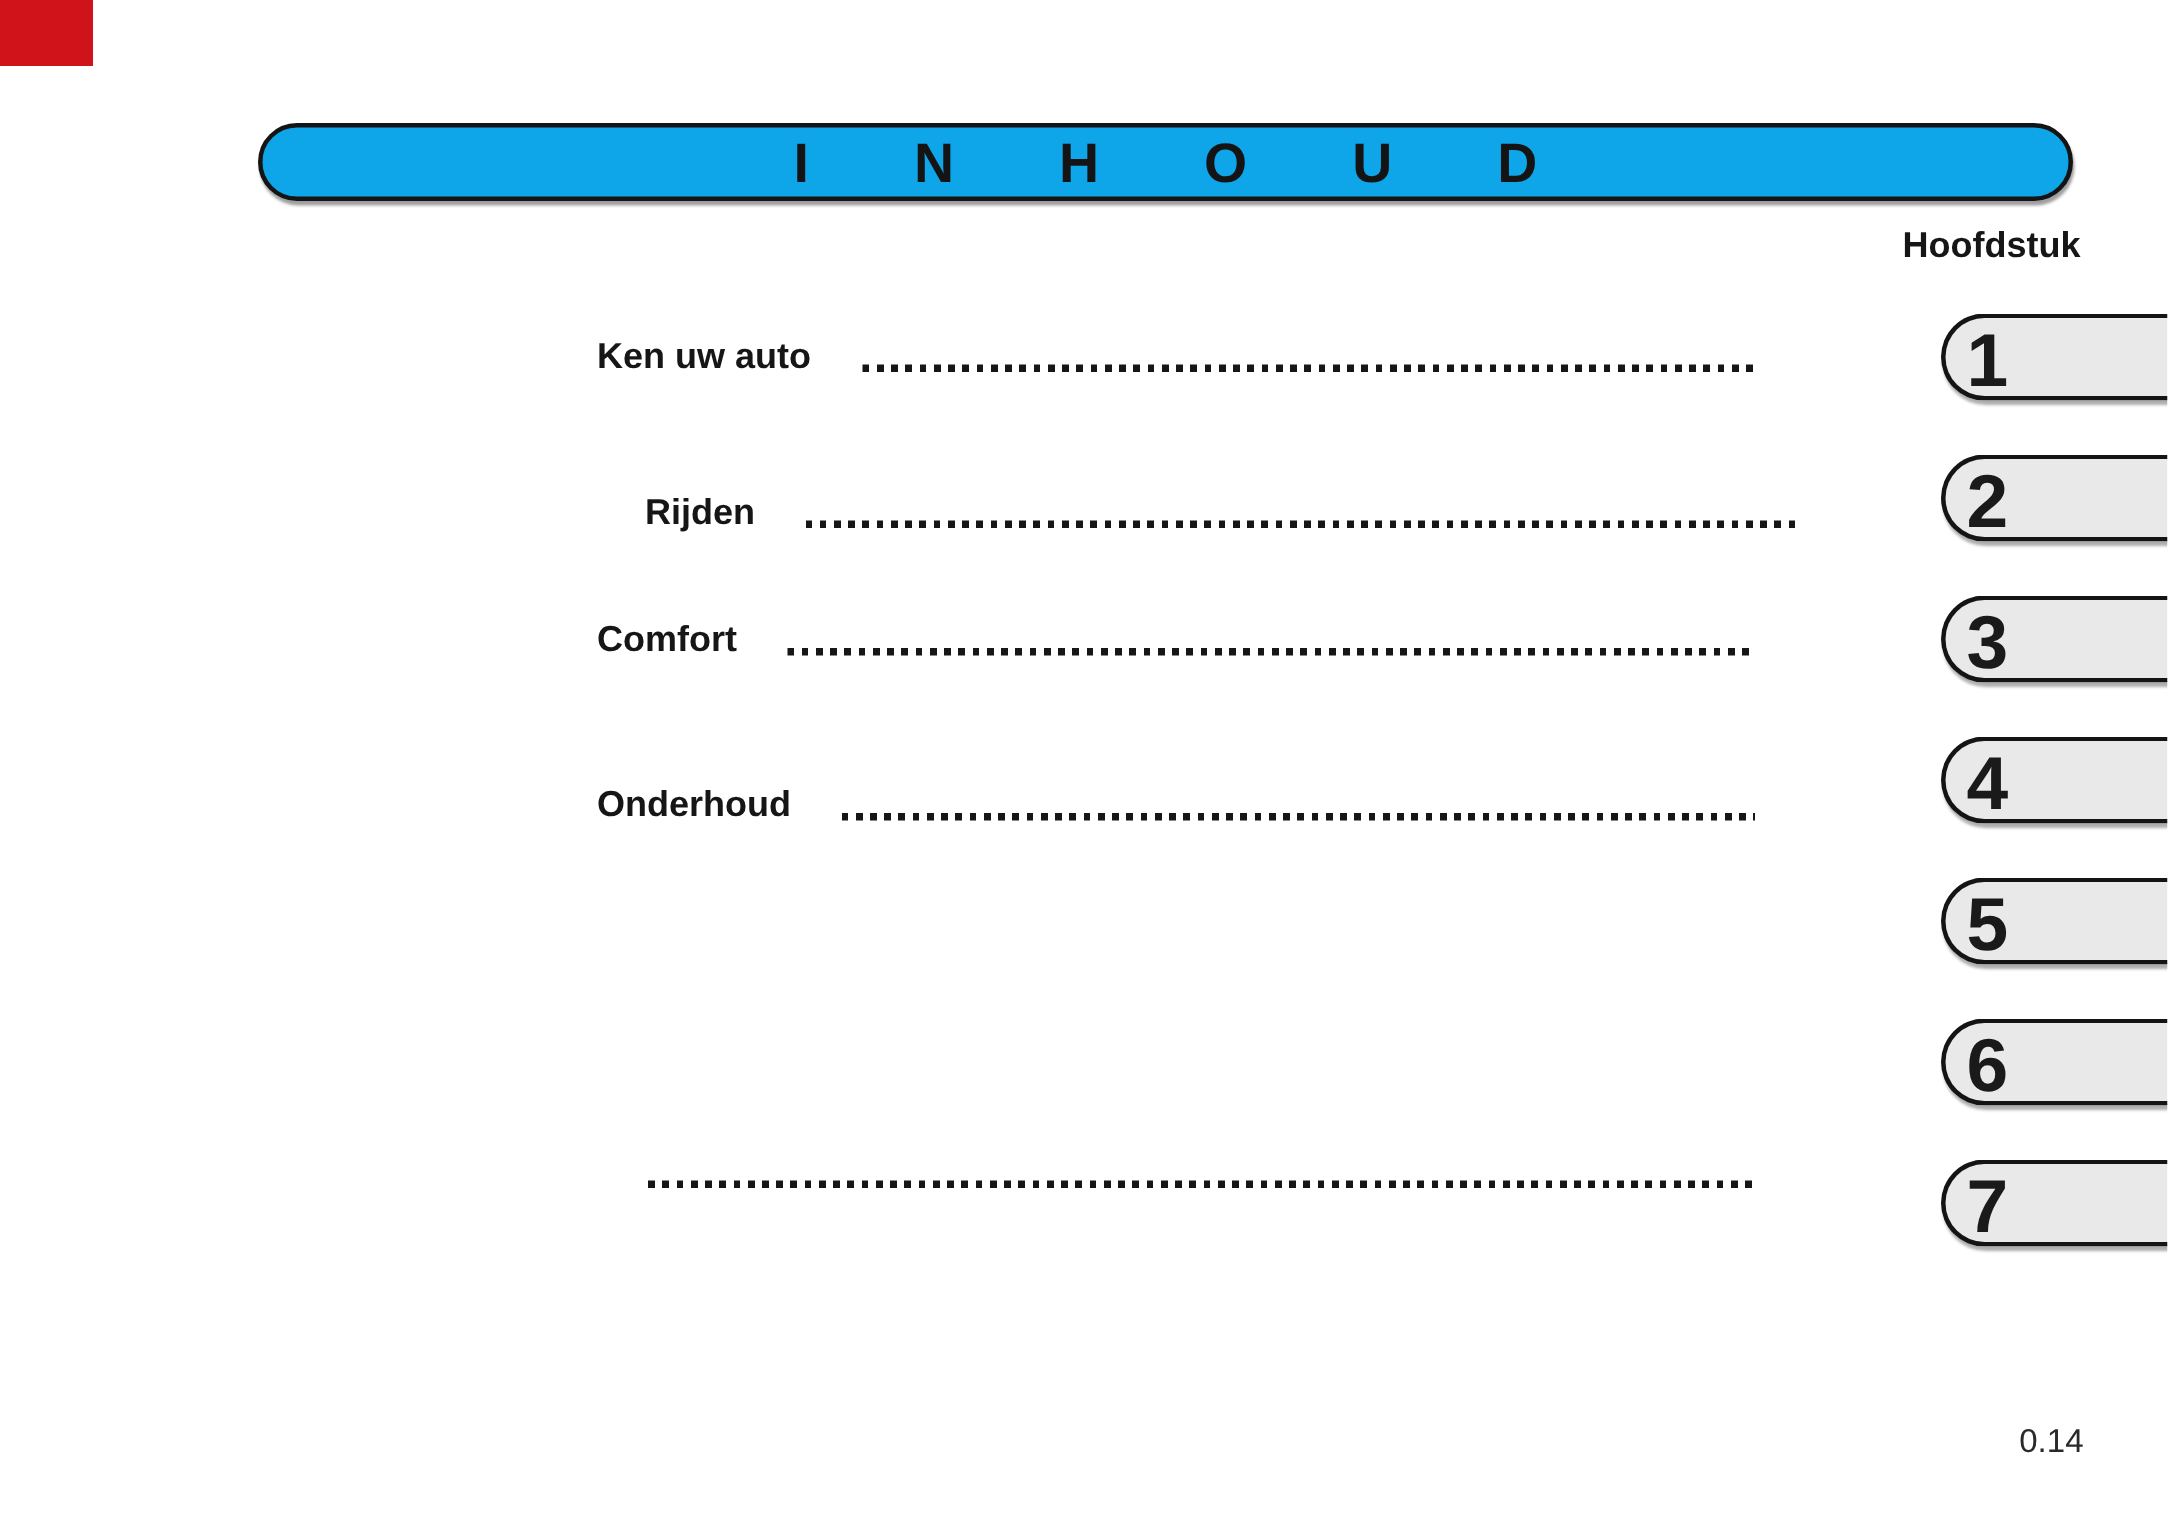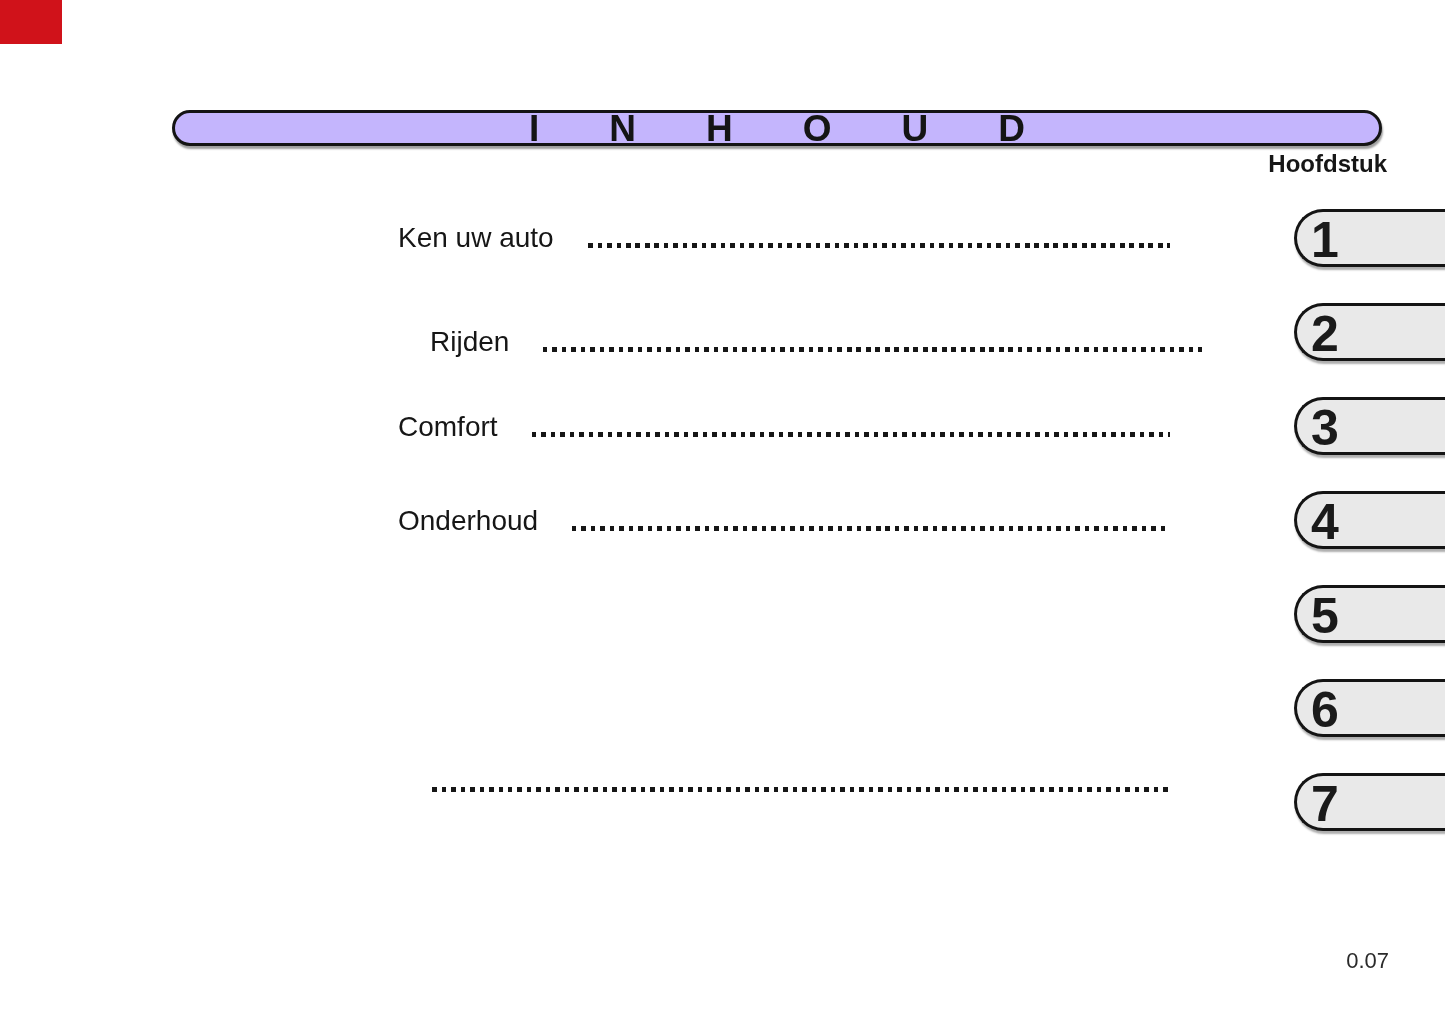--- a/index.html
+++ b/index.html
@@ -10,43 +10,43 @@
     overflow:hidden;
     font-family:"Liberation Sans", sans-serif;
     color:#161616;
   }
   .red-mark{
     position:absolute;left:0;top:0;
     width:62px;height:44px;
   }
   .title-bar{
     position:absolute;left:172px;top:82px;
-    width:1210px;height:36px;
+    width:1210px;height:52px;
     box-sizing:border-box;
-    background:#c4b5fd;
+    background:#0ea5e9;
     border:3px solid #141414;
     border-radius:26px;
     box-shadow:1px 3px 2px rgba(0,0,0,0.38);
-    display:flex;align-items:center;justify-content:center;margin-top:28px;
+    display:flex;align-items:center;justify-content:center;
   }
   .title-text{
     font-size:37px;font-weight:bold;line-height:1;
     letter-spacing:70px;padding-left:70px;
     white-space:nowrap;color:#141414;
   }
   .col-header{
     position:absolute;top:151px;right:58px;
     font-size:24px;font-weight:bold;line-height:26px;
   }
   .toc-row{
     position:absolute;left:398px;width:772px;
     display:flex;align-items:baseline;
   }
   .toc-label{
-    font-size:28px;font-weight:normal;line-height:34px;
+    font-size:24px;font-weight:bold;line-height:34px;
     white-space:nowrap;
   }
   .leader{
     flex:1;
     margin-left:34px;
     height:5px;
     align-self:flex-end;
     margin-bottom:7px;
     background-image:repeating-linear-gradient(to right,#161616 0 4.5px,transparent 4.5px 9.5px);
   }
@@ -89,21 +89,21 @@
     <span class="leader"></span>
   </div>
   <div class="toc-row" style="top:325px;margin-left:32px;">
     <span class="toc-label">Rijden</span>
     <span class="leader"></span>
   </div>
   <div class="toc-row" style="top:410px;">
     <span class="toc-label">Comfort</span>
     <span class="leader"></span>
   </div>
-  <div class="toc-row" style="top:504px;justify-content:flex-end;">
+  <div class="toc-row" style="top:520px;justify-content:flex-end;">
     <span class="toc-label">Onderhoud</span>
     <span class="leader"></span>
   </div>
   <div class="toc-row" style="top:787px;">
     <span class="leader"></span>
   </div>
 
   <div class="chapter-tab" style="top:209px;">
     <span class="chapter-num">1</span>
   </div>
@@ -119,15 +119,15 @@
   <div class="chapter-tab" style="top:585px;">
     <span class="chapter-num">5</span>
   </div>
   <div class="chapter-tab" style="top:679px;">
     <span class="chapter-num">6</span>
   </div>
   <div class="chapter-tab" style="top:773px;">
     <span class="chapter-num">7</span>
   </div>
 
-  <div class="page-num">0.07</div>
+  <div class="page-num">0.14</div>
 
 </div>
 
 </body></html>

